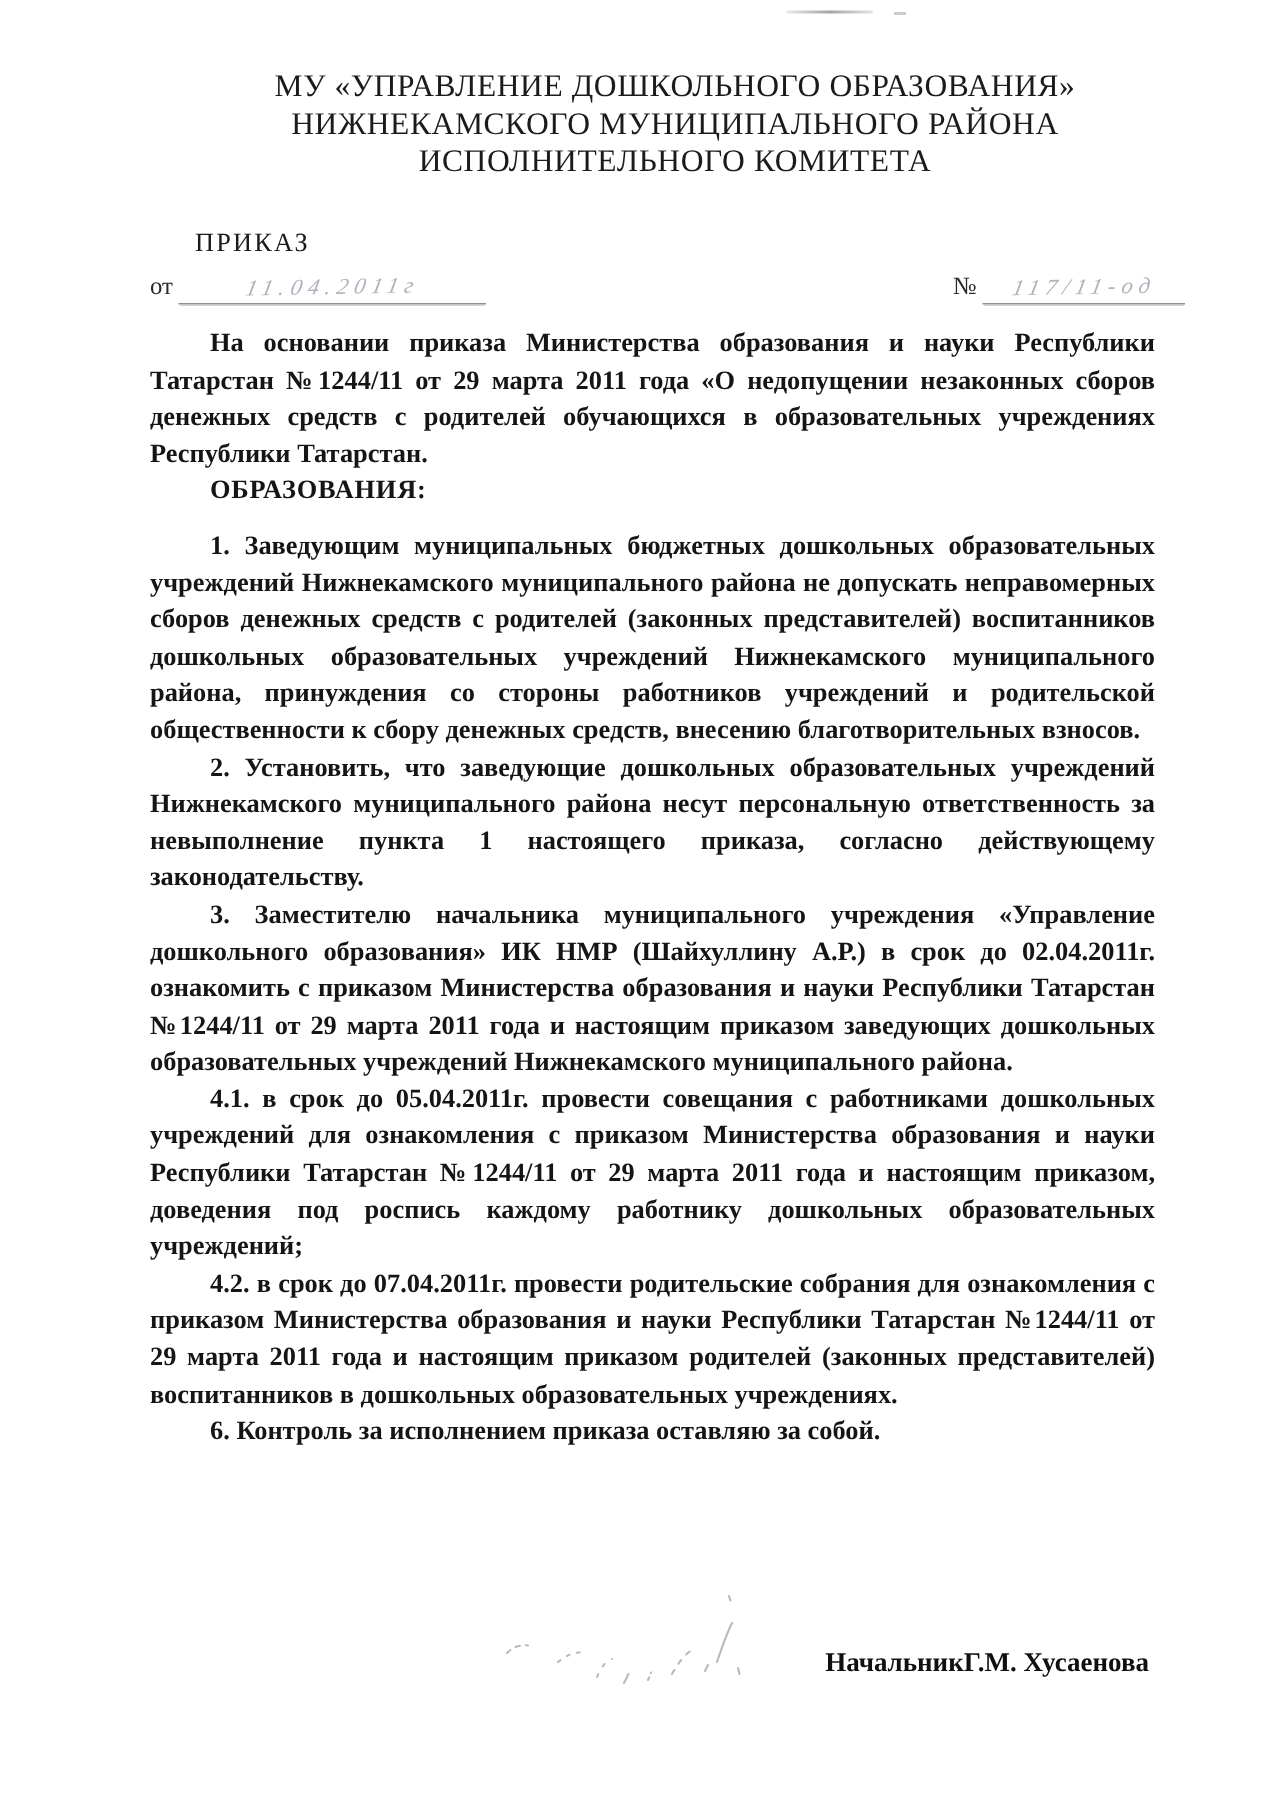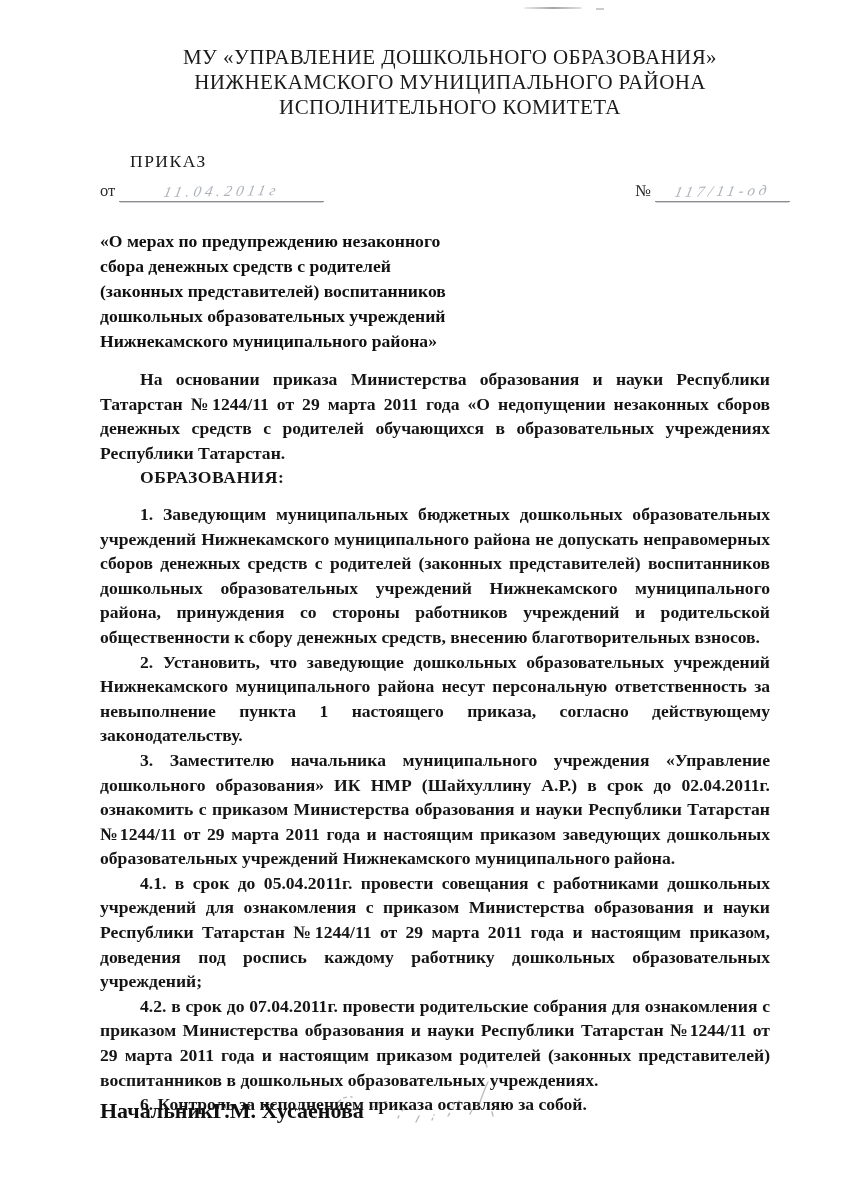--- a/index.html
+++ b/index.html
@@ -120,23 +120,23 @@
     letter-spacing: 0.5px;
     margin-bottom: 12px !important;
   }
 
   .signature-row {
     position: absolute;
     top: 1098px;
     left: 100px;
     right: 83px;
     display: flex;
-    justify-content: flex-start;
+    justify-content: flex-end;
     font-weight: bold;
-    font-size: 22px;
+    font-size: 18px;
     color: #101010;
   }
   .signature-scribble {
     position: absolute;
     top: 1050px;
     left: 320px;
     width: 220px;
     height: 90px;
     pointer-events: none;
   }
@@ -167,25 +167,20 @@
         </span>
       </div>
       <div class="meta-field num-field">
         <span class="meta-label">№</span>
         <span class="meta-line num-line">
           <span class="handwriting">117/11-од</span>
         </span>
       </div>
     </div>
 
-    <div class="order-title">«О мерах по предупреждению незаконного
-сбора денежных средств с родителей
-(законных представителей) воспитанников
-дошкольных образовательных учреждений
-Нижнекамского муниципального района»</div>
 
     <div class="body-text">
       <p>На основании приказа Министерства образования и науки Республики Татарстан №1244/11 от 29 марта 2011 года «О недопущении незаконных сборов денежных средств с родителей обучающихся в образовательных учреждениях Республики Татарстан.</p>
       <p class="resolve-heading">ОБРАЗОВАНИЯ:</p>
       <p>1. Заведующим муниципальных бюджетных дошкольных образовательных учреждений Нижнекамского муниципального района не допускать неправомерных сборов денежных средств с родителей (законных представителей) воспитанников дошкольных образовательных учреждений Нижнекамского муниципального района, принуждения со стороны работников учреждений и родительской общественности к сбору денежных средств, внесению благотворительных взносов.</p>
       <p>2. Установить, что заведующие дошкольных образовательных учреждений Нижнекамского муниципального района несут персональную ответственность за невыполнение пункта 1 настоящего приказа, согласно действующему законодательству.</p>
       <p>3. Заместителю начальника муниципального учреждения «Управление дошкольного образования» ИК НМР (Шайхуллину А.Р.) в срок до 02.04.2011г. ознакомить с приказом Министерства образования и науки Республики Татарстан №1244/11 от 29 марта 2011 года и настоящим приказом заведующих дошкольных образовательных учреждений Нижнекамского муниципального района.</p>
       <p>4.1. в срок до 05.04.2011г. провести совещания с работниками дошкольных учреждений для ознакомления с приказом Министерства образования и науки Республики Татарстан №1244/11 от 29 марта 2011 года и настоящим приказом, доведения под роспись каждому работнику дошкольных образовательных учреждений;</p>
       <p>4.2. в срок до 07.04.2011г. провести родительские собрания для ознакомления с приказом Министерства образования и науки Республики Татарстан №1244/11 от 29 марта 2011 года и настоящим приказом родителей (законных представителей) воспитанников в дошкольных образовательных учреждениях.</p>
       <p>6. Контроль за исполнением приказа оставляю за собой.</p>

